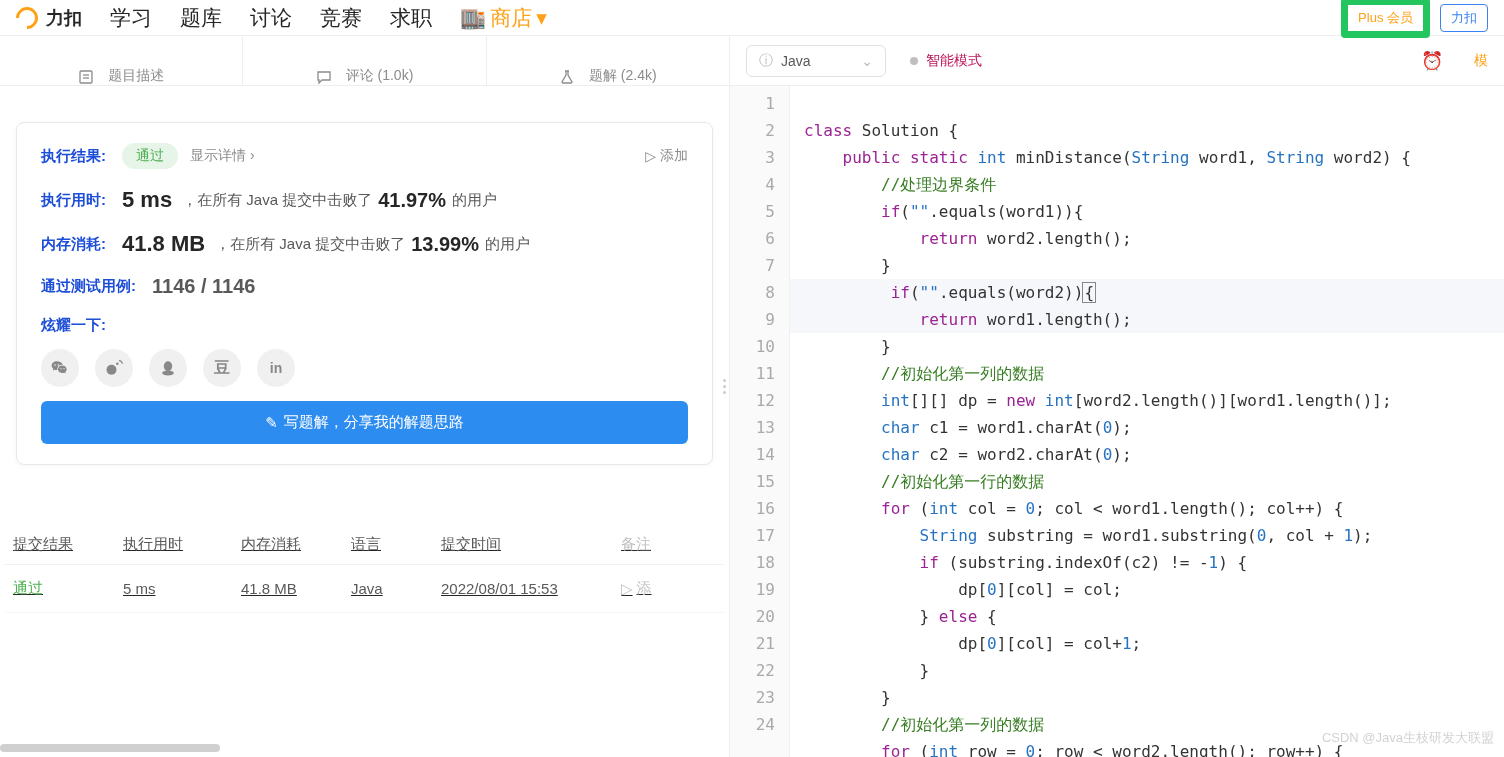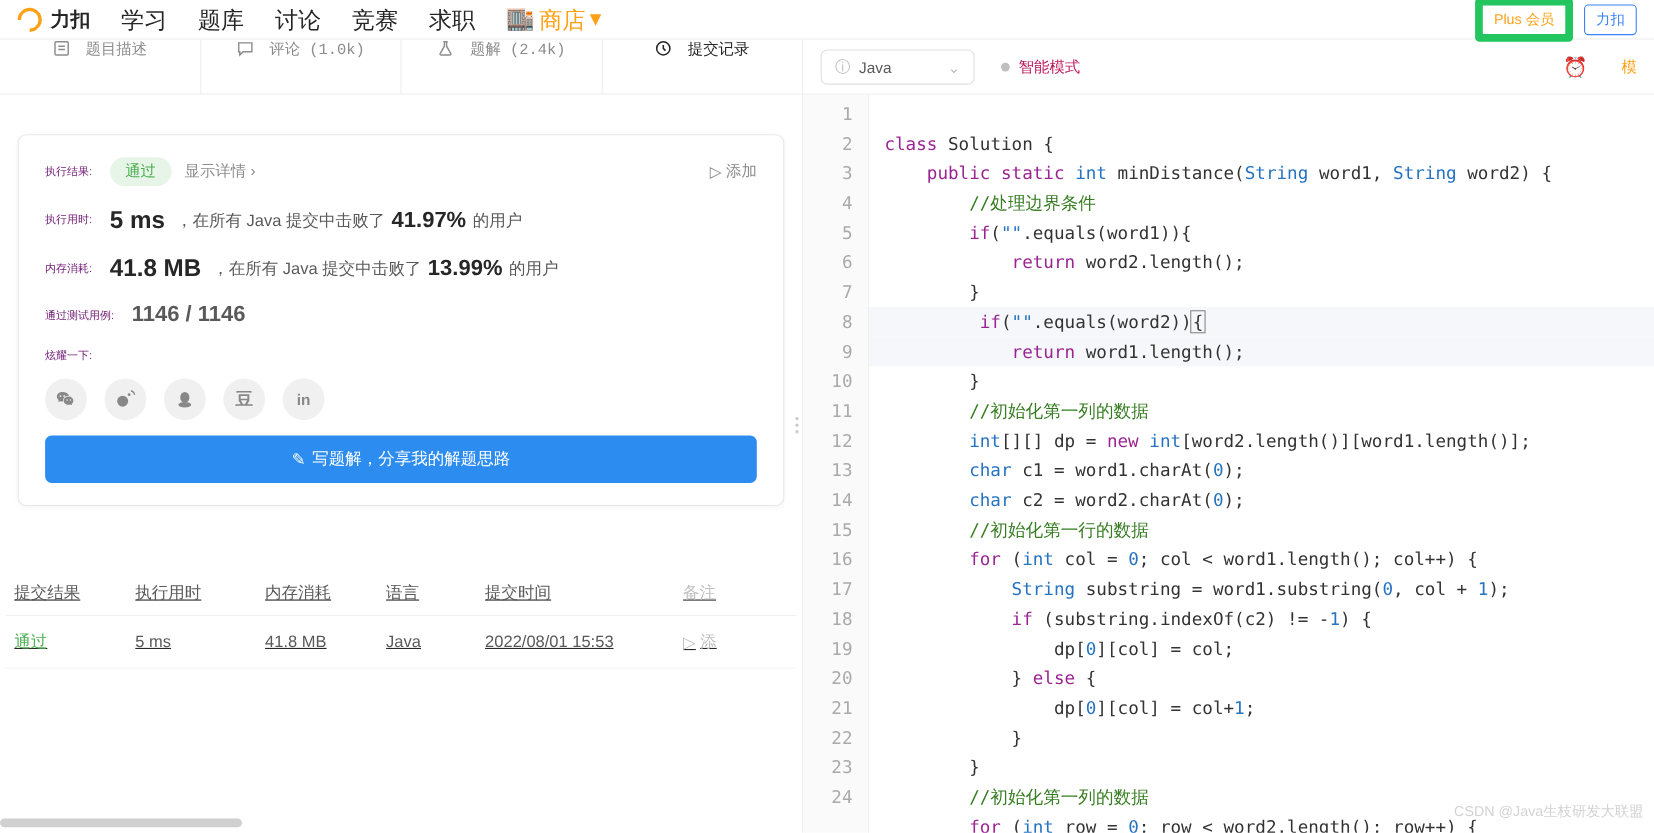--- a/index.html
+++ b/index.html
@@ -11,29 +11,29 @@
 .nav-link.store { color: #ffa116; display: flex; align-items: center; gap: 4px; }
 .nav-spacer { flex: 1; }
 .nav-plus { border: 7px solid #22c55e; color: #ffa116; padding: 4px 10px; border-radius: 4px; font-size: 13px; margin-right: 10px; cursor: pointer; }
 .nav-btn { border: 1px solid #3b82f6; color: #3b82f6; padding: 4px 10px; border-radius: 4px; font-size: 13px; cursor: pointer; }
 
 .main { display: flex; height: calc(100vh - 36px); }
 .left { width: 730px; border-right: 1px solid #eee; display: flex; flex-direction: column; position: relative; }
 .right { flex: 1; display: flex; flex-direction: column; }
 
 .tabs { display: flex; border-bottom: 1px solid #eee; height: 50px; }
-.tab { flex: 1; display: flex; align-items: flex-start; justify-content: center; gap: 14px; color: #8c8c8c; cursor: pointer; font-size: 14px; border-right: 1px solid #eee; font-family: Liberation Mono, monospace; }
+.tab { flex: 1; display: flex; align-items: flex-end; justify-content: center; gap: 14px; color: #8c8c8c; cursor: pointer; font-size: 14px; border-right: 1px solid #eee; }
 .tab:last-child { border-right: none; }
 .tab.active { color: #262626; font-weight: 500; }
 .tab-icon { display: inline-flex; }
 
 .result-card { margin: 36px 16px 20px; border: 1px solid #e8e8e8; border-radius: 8px; padding: 20px 24px; box-shadow: 0 1px 4px rgba(0,0,0,0.04); }
 .result-row { display: flex; align-items: center; margin-bottom: 18px; font-size: 15px; color: #595959; }
 .result-row:first-child { justify-content: space-between; }
-.result-label { color: #701a75; margin-right: 16px; font-size: 10px; }
+.result-label { color: #1d4ed8; margin-right: 16px; font-size: 15px; font-weight: bold; }
 .pass-badge { background: #e7f5e8; color: #4caf50; padding: 4px 14px; border-radius: 14px; font-size: 14px; margin-right: 12px; }
 .detail-link { color: #8c8c8c; cursor: pointer; font-size: 14px; }
 .add-btn { color: #8c8c8c; cursor: pointer; display: flex; align-items: center; gap: 4px; font-size: 14px; }
 .big-val { font-size: 22px; font-weight: 600; color: #262626; margin-right: 10px; }
 .pct { font-size: 20px; font-weight: 600; color: #262626; margin: 0 6px; }
 .txt { color: #595959; }
 .test-cases { font-size: 20px; font-weight: 700; color: #595959; }
 
 .share-row { margin-top: 6px; margin-bottom: 14px; }
 .share-icons { display: flex; gap: 16px; margin-top: 14px; }
@@ -124,29 +124,20 @@
           </span>
         <span>评论 (1.0k)</span>
       </div>
       <div class="tab">
         <span class="tab-icon">
             <svg width="16" height="16" viewBox="0 0 16 16" fill="none" stroke="currentColor" stroke-width="1.3">
               <path d="M6 2h4M7 2v4l-4 7a1 1 0 001 1h8a1 1 0 001-1l-4-7V2"></path>
             </svg>
           </span>
         <span>题解 (2.4k)</span>
-      </div>
-      <div class="tab active">
-        <span class="tab-icon">
-            <svg width="16" height="16" viewBox="0 0 16 16" fill="none" stroke="currentColor" stroke-width="1.4">
-              <circle cx="8" cy="8" r="6"></circle>
-              <path d="M8 5v3l2 2"></path>
-            </svg>
-          </span>
-        <span>提交记录</span>
       </div>
     </div>
 
     <div class="result-card">
       <div class="result-row">
         <div style="display:flex;align-items:center">
           <span class="result-label">执行结果:</span>
           <span class="pass-badge">通过</span>
           <span class="detail-link">显示详情 ›</span>
         </div>

